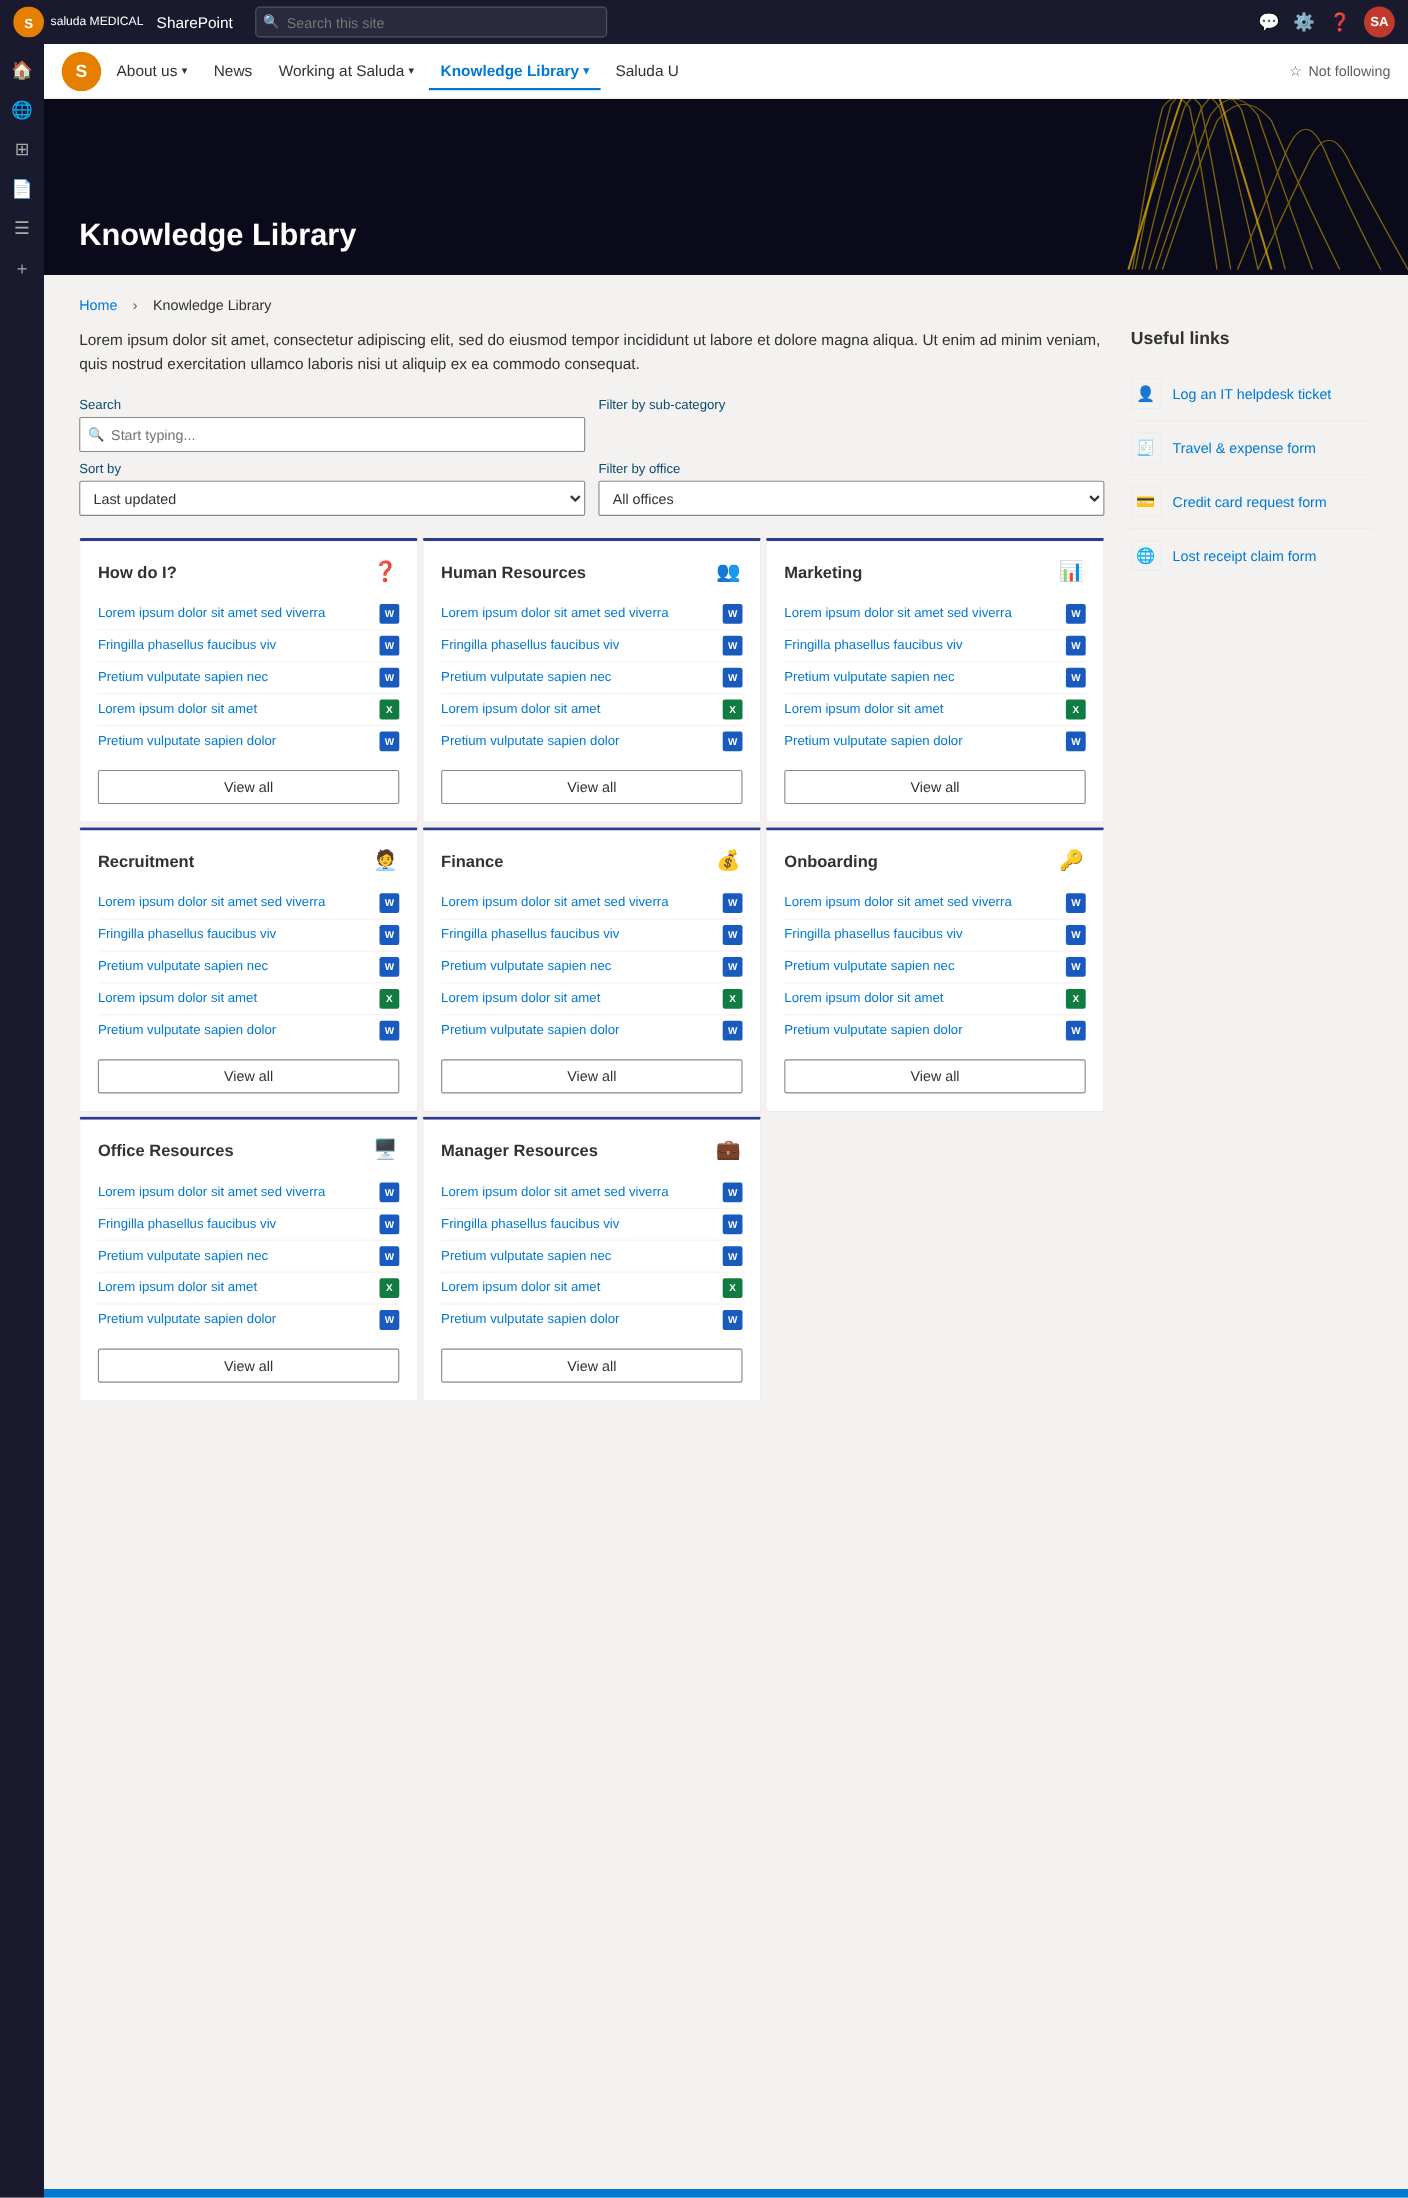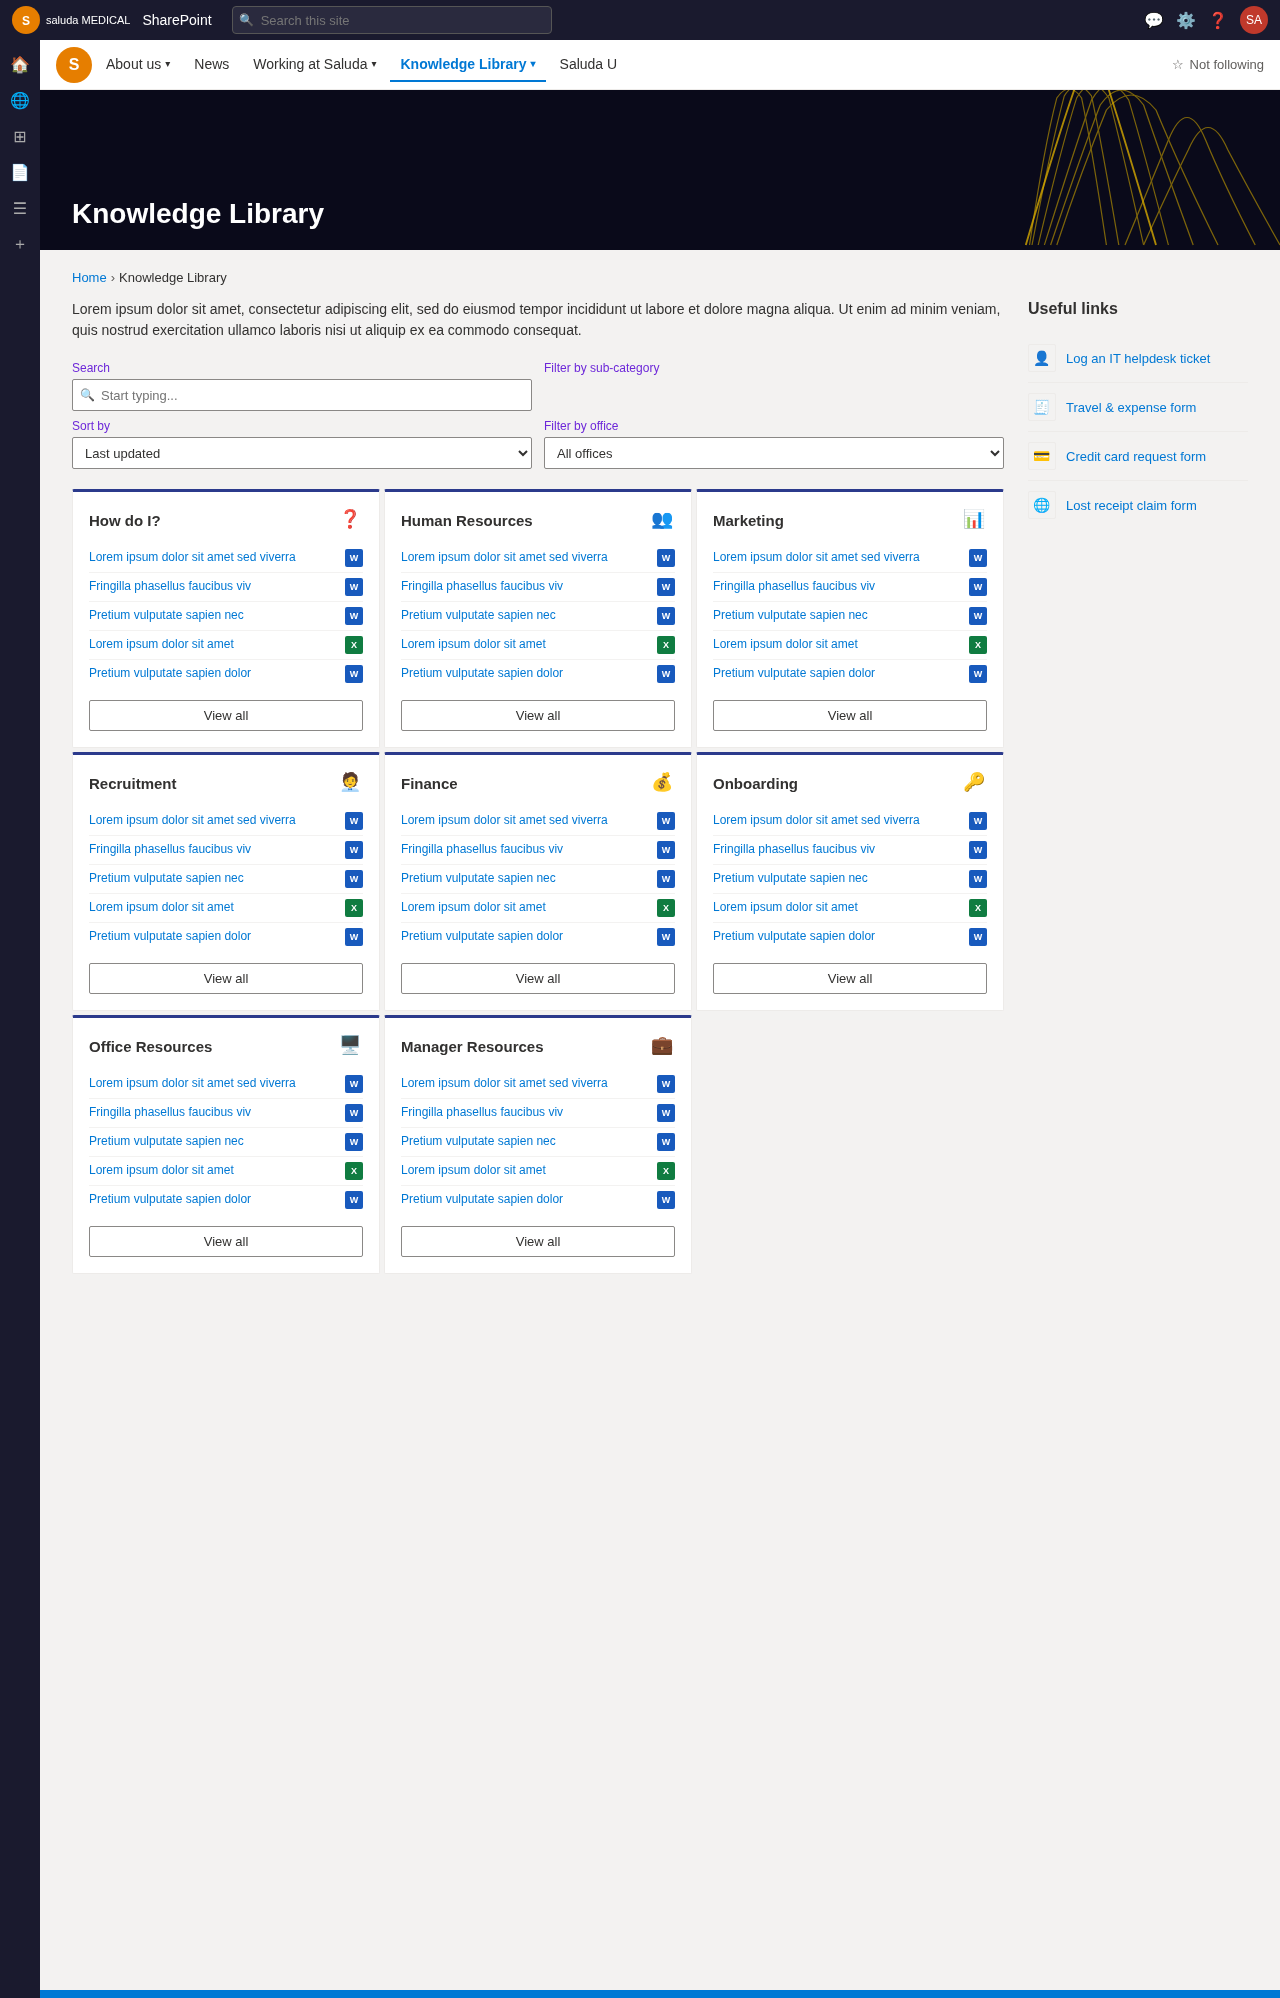--- a/index.html
+++ b/index.html
@@ -62,21 +62,21 @@
     .avatar-circle {
       width: 28px;
       height: 28px;
       border-radius: 50%;
       background: #c0392b;
       display: flex;
       align-items: center;
       justify-content: center;
       color: white;
       font-size: 12px;
-      font-weight: 400;
+      font-weight: 700;
     }
 
     
     .app-layout {
       display: flex;
     }
     .left-sidebar {
       width: 40px;
       background: #1a1a2e;
       min-height: calc(100vh - 40px);
@@ -178,21 +178,21 @@
     }
     .page-sidebar {
       width: 220px;
       flex-shrink: 0;
     }
 
     
     .breadcrumb {
       display: flex;
       align-items: center;
-      gap: 4px;
+      gap: 14px;
       font-size: 13px;
       margin-bottom: 14px;
     }
     .breadcrumb a {
       color: #0078d4;
       text-decoration: none;
     }
     .breadcrumb-sep { color: #605e5c; }
     .breadcrumb-current { color: #323130; }
 
@@ -213,21 +213,21 @@
     }
     .filter-row-2 {
       display: grid;
       grid-template-columns: 1fr 1fr;
       gap: 12px;
       margin-bottom: 20px;
     }
     .filter-group label {
       display: block;
       font-size: 12px;
-      color: #6d28d9;
+      color: #0c4a6e;
       margin-bottom: 4px;
     }
     .filter-group input,
     .filter-group select {
       width: 100%;
       height: 32px;
       border: 1px solid #8a8886;
       border-radius: 2px;
       padding: 0 8px;
       font-size: 13px;

